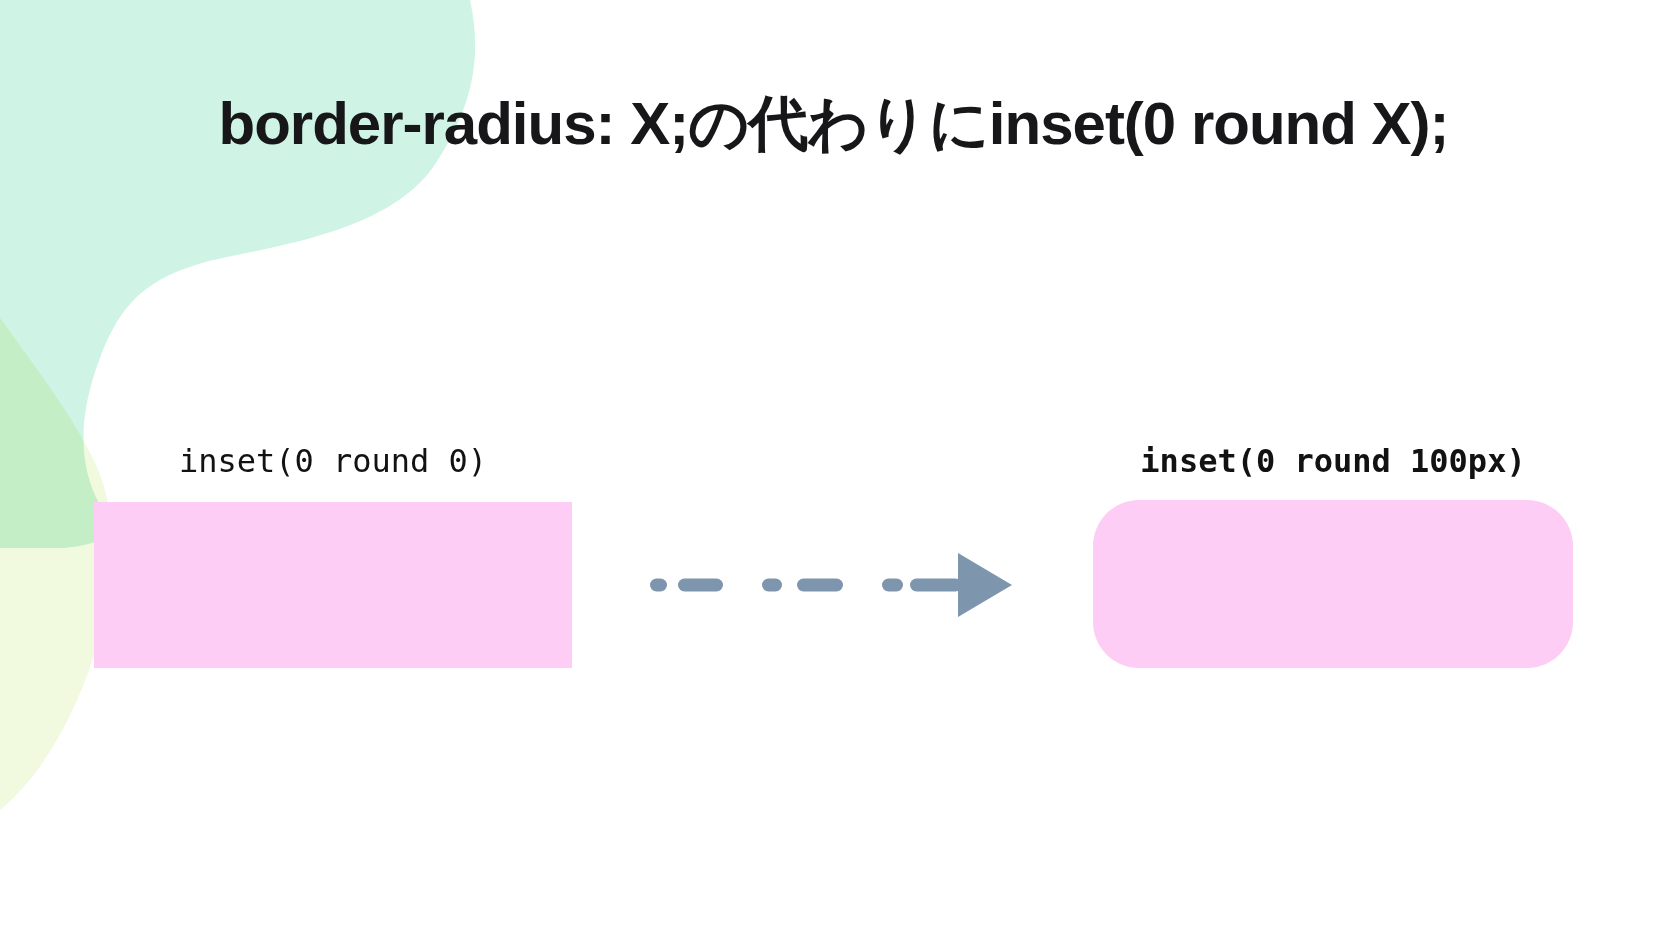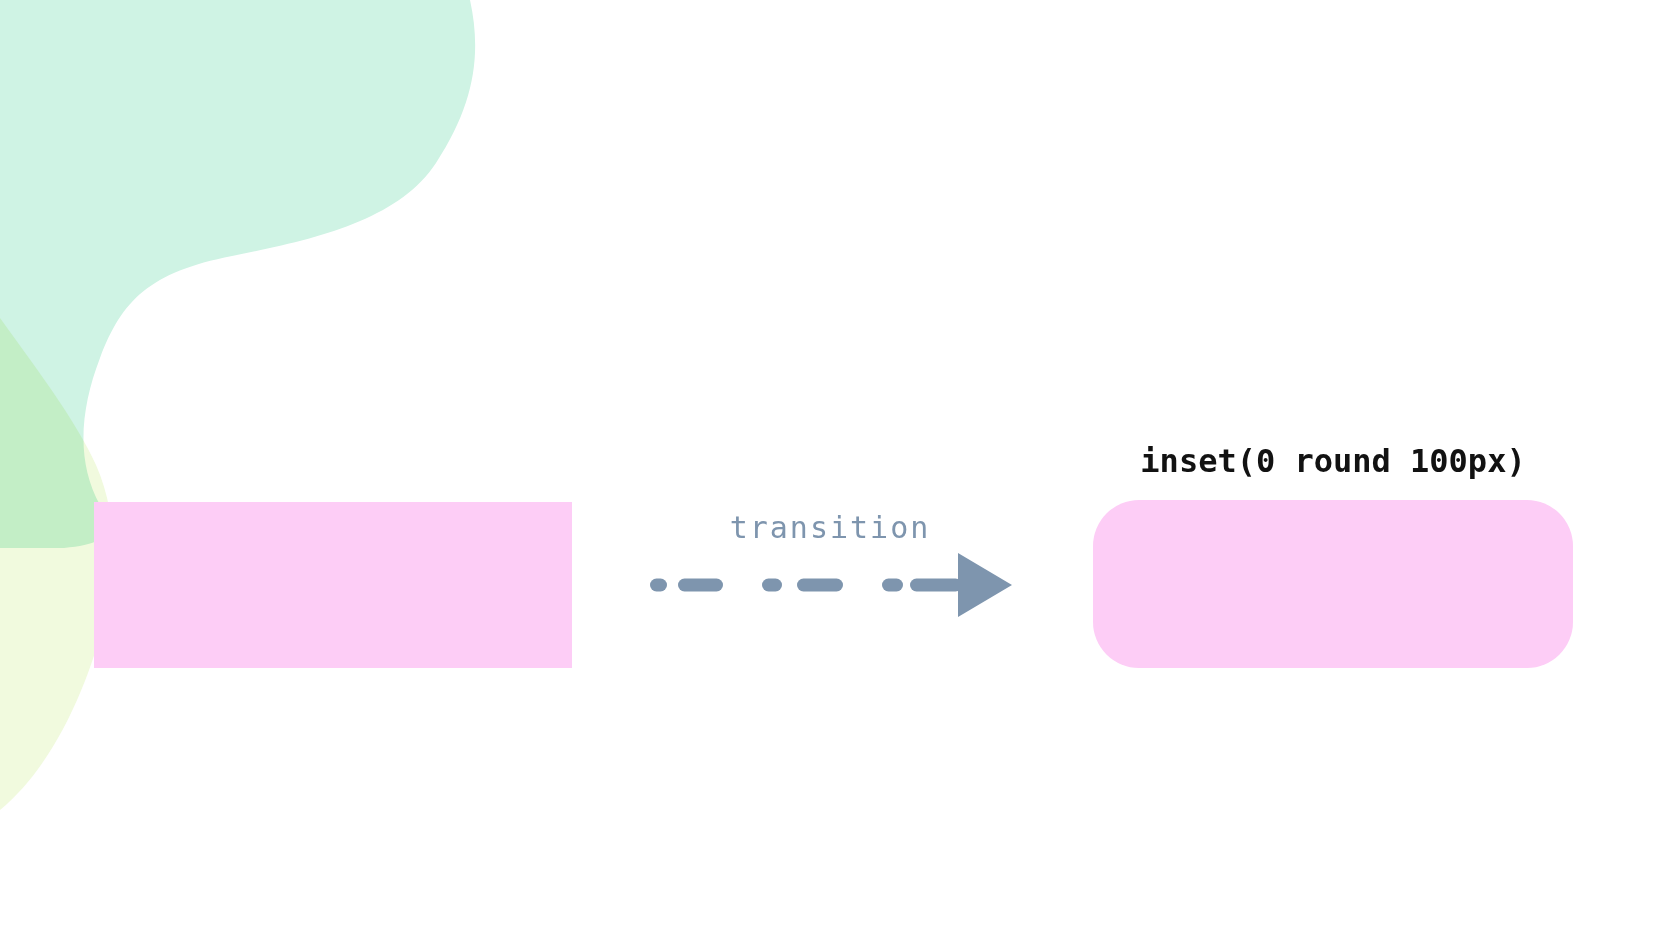--- a/index.html
+++ b/index.html
@@ -98,24 +98,25 @@
 </head>
 <body>
 
 <div class="slide">
 
   <svg class="bg-blobs" viewBox="0 0 1667 940" xmlns="http://www.w3.org/2000/svg" aria-hidden="true">
     <path class="blob-lime" d="M 0 318 C 45 380 78 425 96 465 C 116 510 118 565 104 620 C 90 680 55 765 0 810 Z"></path>
     <path class="blob-mint" d="M 0 0 L 470 0 C 482 55 474 105 436 163 C 398 221 312 240 232 256 C 150 272 122 300 100 358 C 80 410 76 462 100 505 C 114 530 112 544 64 548 L 0 548 Z"></path>
   </svg>
 
+  <h1 class="slide-title">border-radius: X;の代わりにinset(0 round X);</h1>
 
+  <div class="shape-label before">inset(0 round 0)</div>
   <div class="demo-shape square"></div>
 
-  <div class="transition-label">transition</div>
   <svg class="transition-arrow" viewBox="0 0 380 70" xmlns="http://www.w3.org/2000/svg" aria-hidden="true">
     <rect class="arrow-part" x="10" y="28.5" width="17" height="13" rx="6.5"></rect>
     <rect class="arrow-part" x="38" y="28.5" width="45" height="13" rx="6.5"></rect>
     <rect class="arrow-part" x="122" y="28.5" width="20" height="13" rx="6.5"></rect>
     <rect class="arrow-part" x="157" y="28.5" width="46" height="13" rx="6.5"></rect>
     <rect class="arrow-part" x="242" y="28.5" width="21" height="13" rx="6.5"></rect>
     <rect class="arrow-part" x="270" y="28.5" width="52" height="13" rx="6.5"></rect>
     <polygon class="arrow-part" points="318,3 372,35 318,67"></polygon>
   </svg>
 

